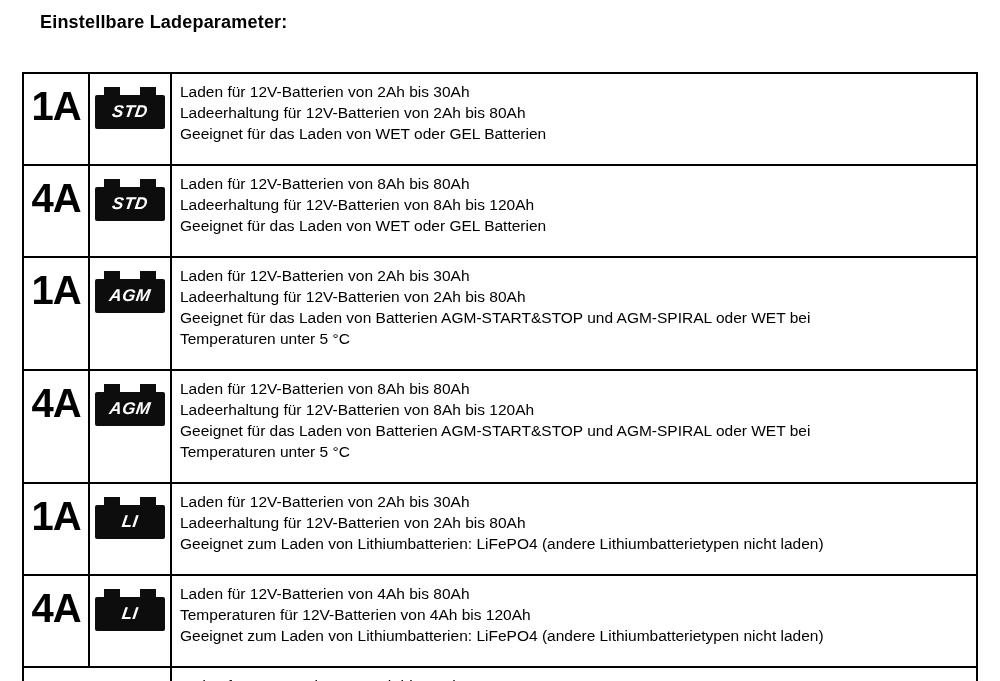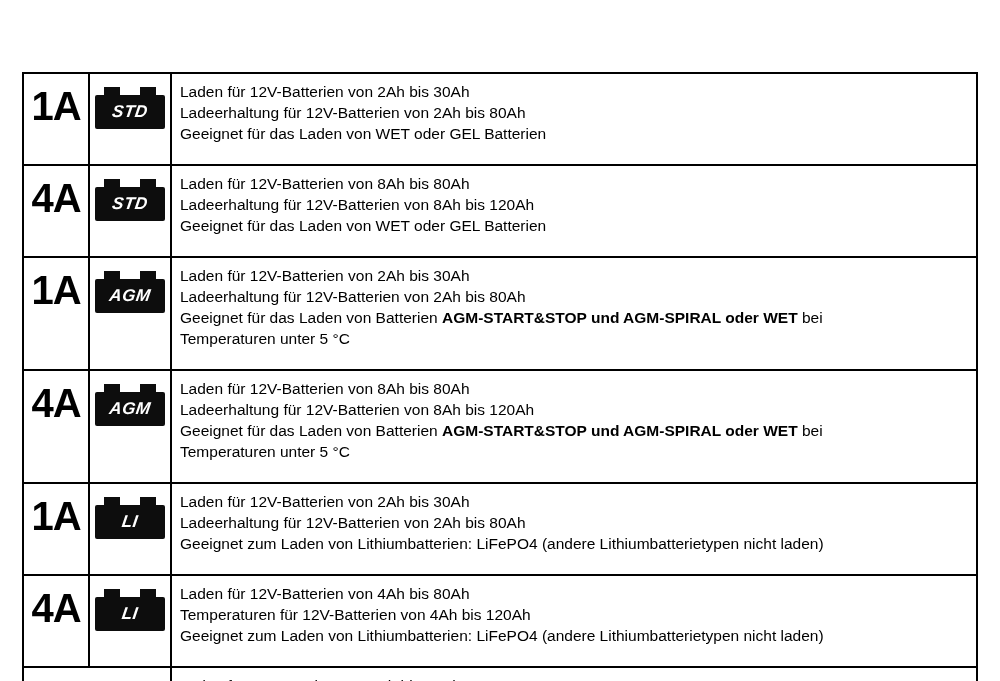--- a/index.html
+++ b/index.html
@@ -86,28 +86,29 @@
   }
   td.description-cell {
     padding: 7px 10px 8px 8px;
     margin-left: 24px;
   }
   .line {
     font-size: 15.5px;
     line-height: 21px;
     white-space: nowrap;
   }
-  .line .bold { font-weight: bold; }
+  .line .bold { font-weight: normal; }
   tr.row-tall td { height: 96px; }
   tr.row-normal td { height: 75px; }
 </style>
 </head>
 <body>
 
 <div class="page">
+  <div class="page-title">Einstellbare Ladeparameter:</div>
 
   <table class="ladeparameter">
     <colgroup>
       <col class="col-amp">
       <col class="col-icon">
       <col class="col-desc">
     </colgroup>
     <tbody>
   <tr class="row-normal">
     <td class="amp-cell">

